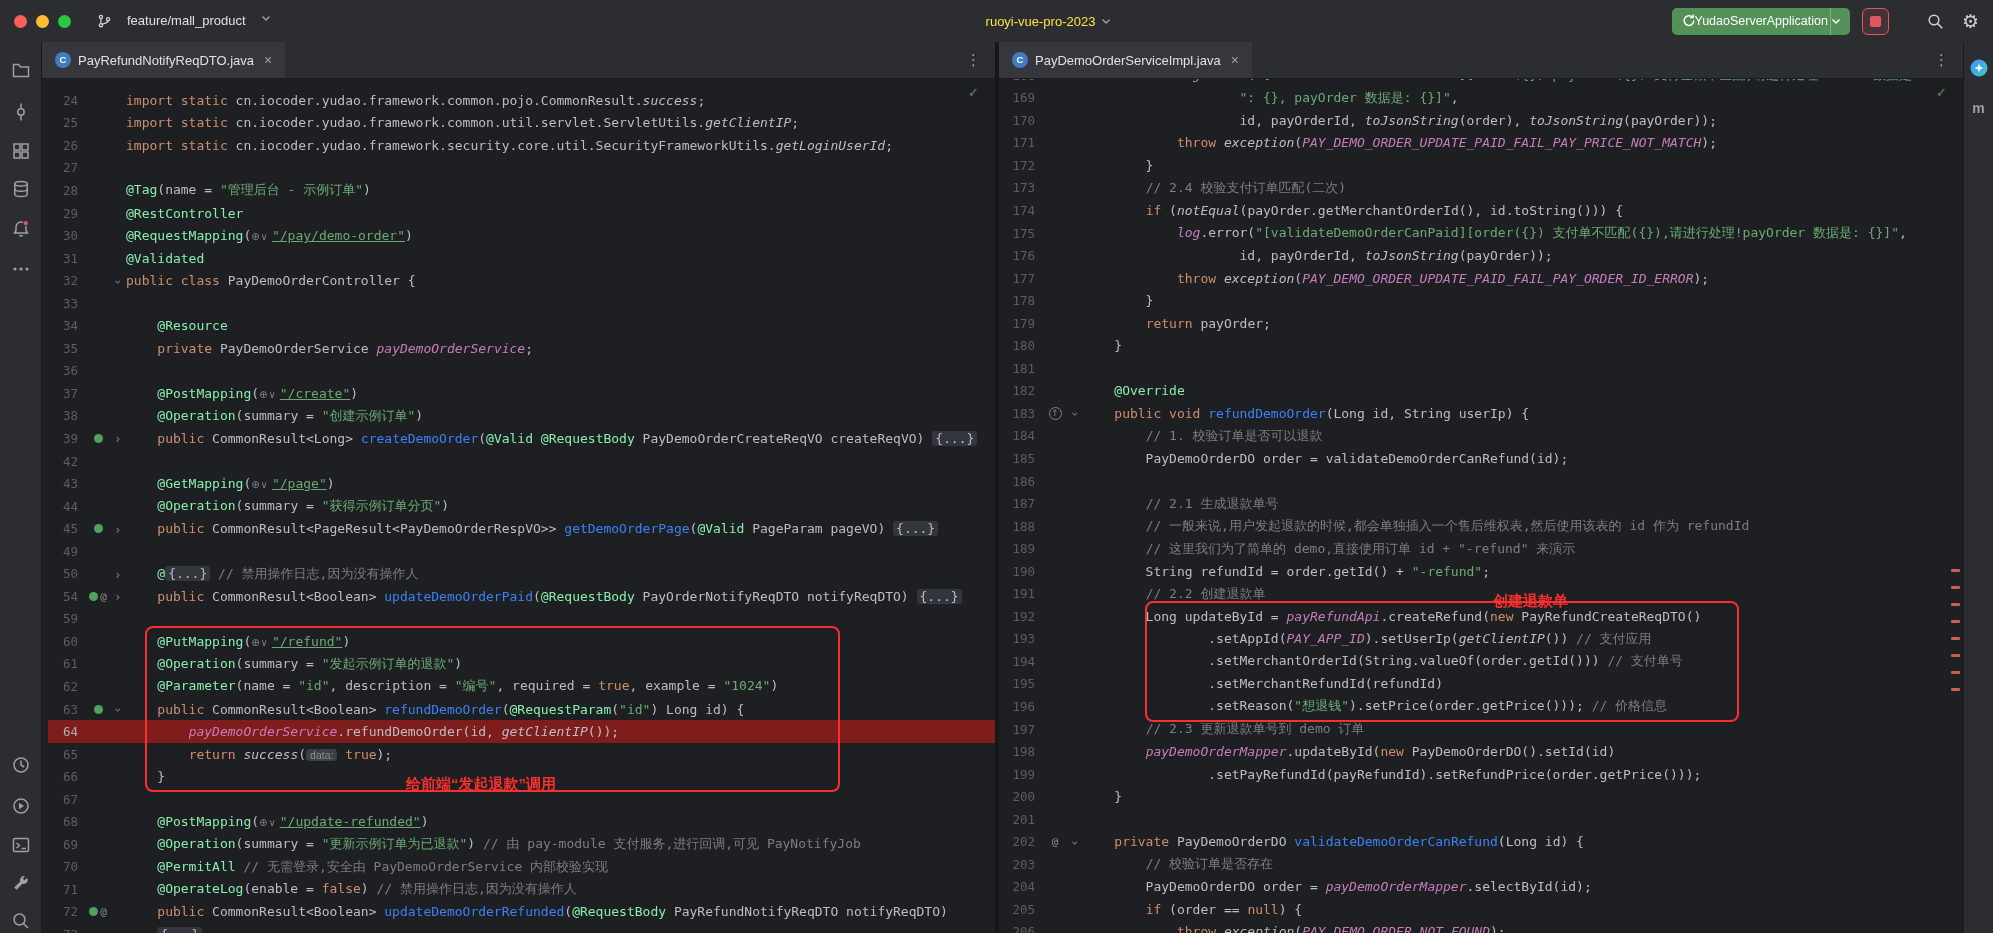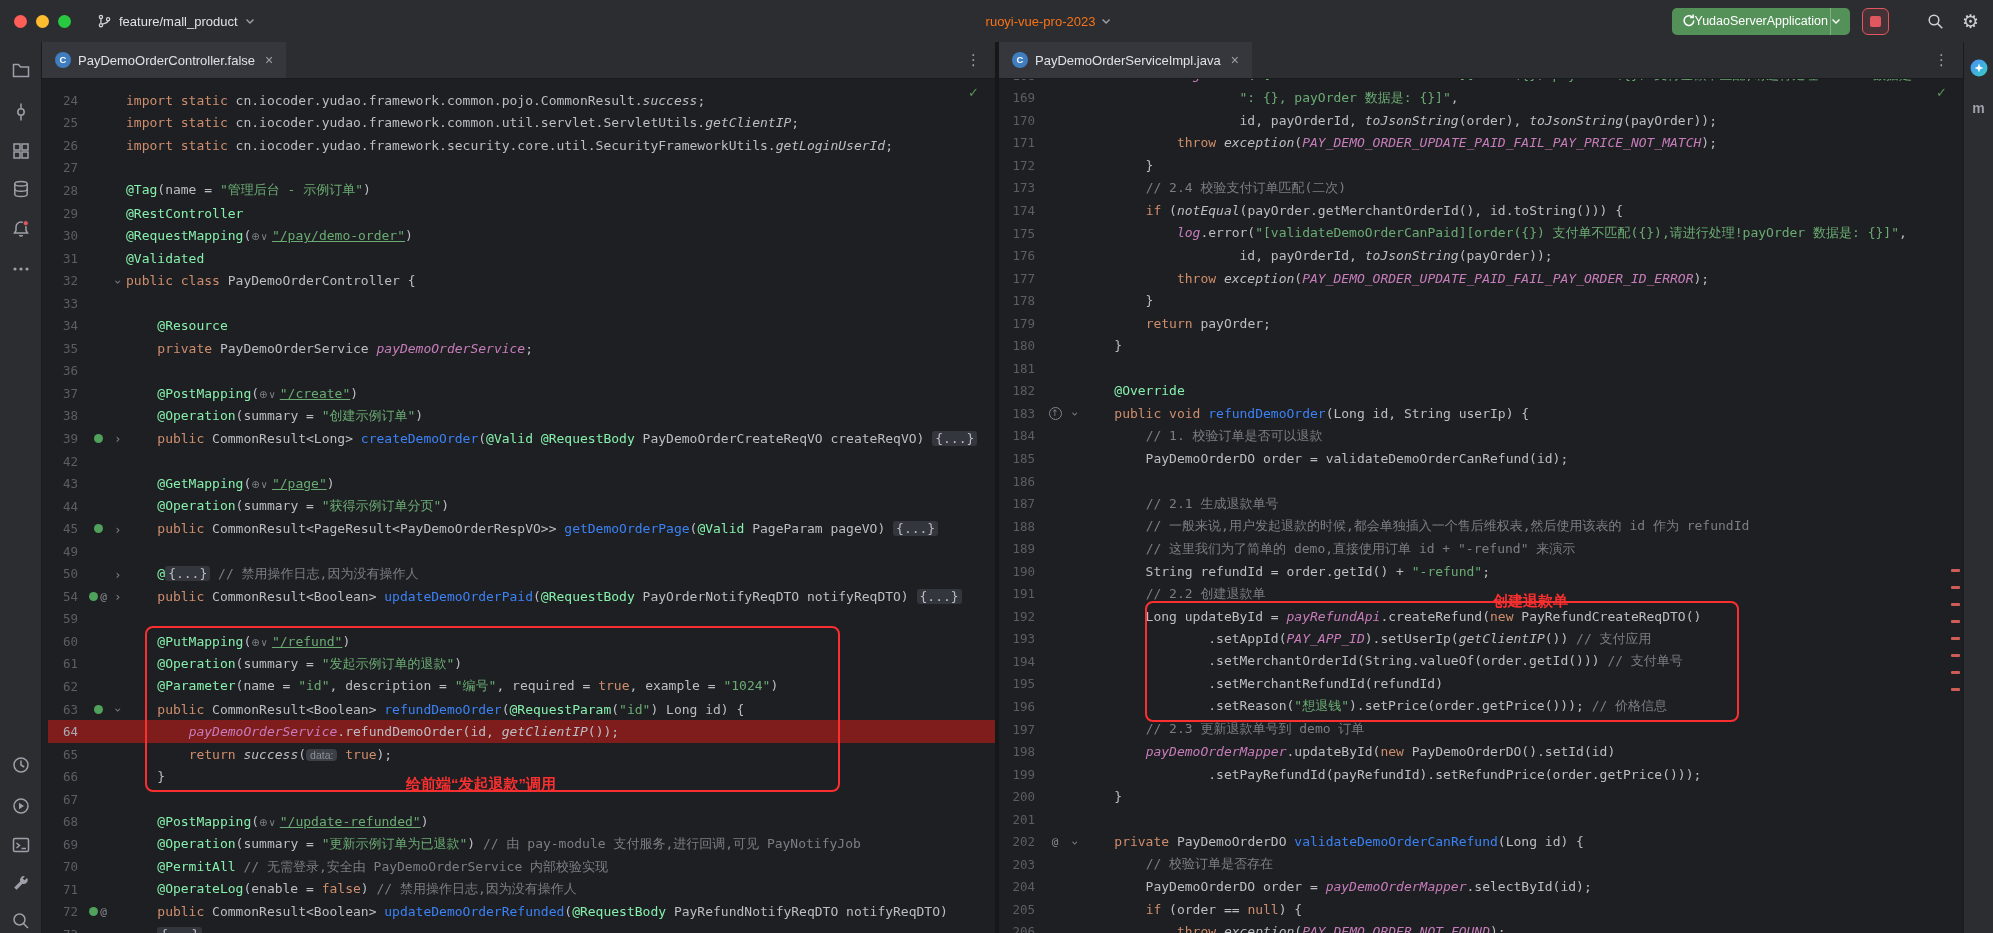--- a/index.html
+++ b/index.html
@@ -5,22 +5,22 @@
   * { box-sizing: border-box; margin: 0; padding: 0; }
   html,body { background:#1a1b1d; }
   body { font-family:"Liberation Sans","DejaVu Sans",sans-serif; }
   .window { position:relative; width:1993px; height:933px; background:#2b2d30; overflow:hidden; }
 
   
   .titlebar { position:absolute; top:0; left:0; right:0; height:42px; display:flex; align-items:center; padding-left:14px; background:#2b2d30; }
   .traffic { display:flex; gap:9px; margin-right:18px; }
   .tl { width:13px; height:13px; border-radius:50%; display:inline-block; }
   .tl.red{background:#ff5f57} .tl.yellow{background:#febc2e} .tl.green{background:#28c840}
-  .branch-widget { display:flex; align-items:center; gap:7px; color:#dfe1e5; font-size:13px; padding:4px 8px; border-radius:5px; }
-  .project-widget { position:absolute; left:calc(50% + 52px); transform:translateX(-50%); display:flex; align-items:center; gap:6px; color:#f97316; font-size:13px;justify-content:flex-end; }
+  .branch-widget { display:flex; gap:15px; color:#dfe1e5; font-size:13px; padding:4px 8px; border-radius:5px; }
+  .project-widget { position:absolute; left:calc(50% + 52px); transform:translateX(-50%); display:flex; align-items:center; gap:6px; color:#fde047; font-size:13px;justify-content:flex-end; }
   .right-cluster { position:absolute; right:14px; top:0; height:42px; display:flex; align-items:center; gap:12px; }
   .run-pill { background:#549158; height:27px; border-radius:5px; display:flex; align-items:center; padding:0 9px; color:#fff; font-size:12.5px; }
   .run-pill .vdiv { width:1px; height:27px; background:rgba(255,255,255,.28); margin-left:2px; }
   .stop-btn { width:27px; height:27px; border:1px solid #e0575f; background:rgba(224,87,95,.14); border-radius:6px; display:flex; align-items:center; justify-content:center; }
   .stop-sq { width:11px; height:11px; background:#e0575f; border-radius:2px; }
   .tb-ico { color:#ced0d6; display:flex; align-items:center; }
   .gear { font-size:19px; color:#ced0d6; line-height:1; margin-left:6px; }
 
   
   .stripe-left { position:absolute; left:0; top:42px; bottom:0; width:42px; background:#2b2d30; border-right:1px solid #1a1b1e; }
@@ -224,21 +224,21 @@
           <path d="M10 5.5l1.2 3.3 3.3 1.2-3.3 1.2L10 14.5l-1.2-3.3-3.3-1.2 3.3-1.2z" fill="#fff"></path>
         </svg>
     </span>
     <span class="si maven-m" style="top:58px">m</span>
   </div>
 
   <div class="pane pane-left">
     <div class="tabbar">
       <div class="tab">
         <span class="class-ico">C</span>
-        <span>PayDemoOrderController.false</span>
+        <span>PayRefundNotifyReqDTO.java</span>
         <span class="tab-close">×</span>
       </div>
       <span class="kebab">⋮</span>
     </div>
     <div class="editor">
       <div class="rows">
           <div class="row">
             <span class="ln">24</span>
             <span class="gi"></span>
             <span class="fd"></span>

